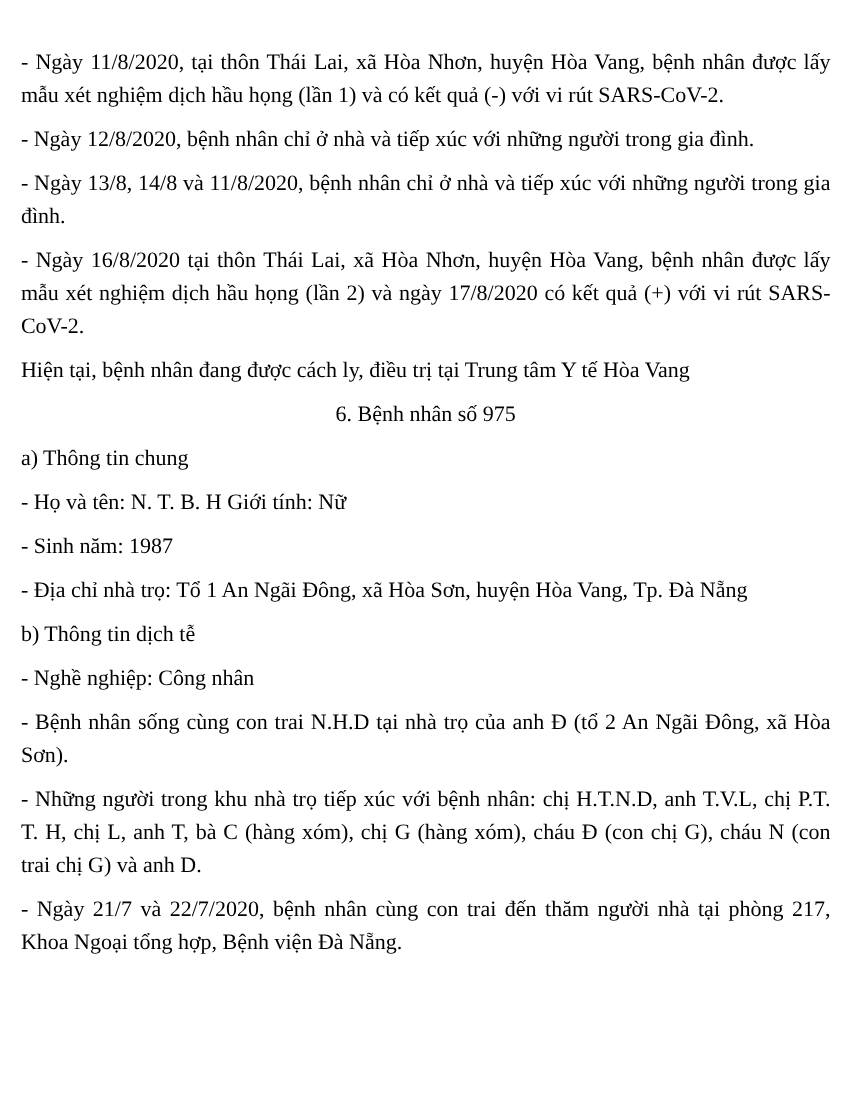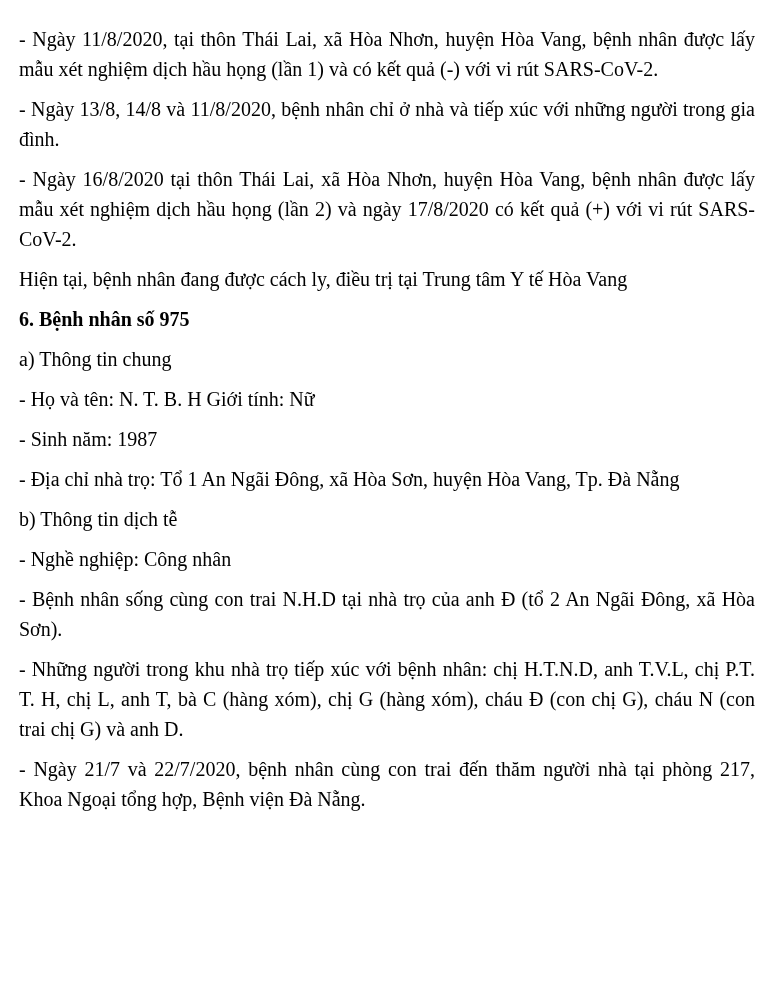--- a/index.html
+++ b/index.html
@@ -6,44 +6,45 @@
     margin: 0;
     padding: 0;
     background: #ffffff;
   }
   .page {
     position: relative;
     width: 768px;
     height: 994px;
     background: #ffffff;
     box-sizing: border-box;
-    padding: 24px 13px 0 19px;
+    padding: 42px 13px 0 19px;
     overflow: hidden;
     font-family: "Liberation Serif", "DejaVu Serif", serif;
     font-size: 20px;
     line-height: 30px;
     color: #000000;
     text-align: justify;
   }
   .para {
     margin: 0 0 10px 0;
   }
   .heading {
     margin: 0 0 10px 0;
     font-size: 20px;
-    font-weight: bold;
+    font-weight: normal;
     line-height: 30px;
-    text-align: left;
+    text-align: center;
   }
 </style>
 </head>
 <body>
 
 <div class="page">
   <p class="para">- Ngày 11/8/2020, tại thôn Thái Lai, xã Hòa Nhơn, huyện Hòa Vang, bệnh nhân được lấy mẫu xét nghiệm dịch hầu họng (lần 1) và có kết quả (-) với vi rút SARS-CoV-2.</p>
+  <p class="para">- Ngày 12/8/2020, bệnh nhân chỉ ở nhà và tiếp xúc với những người trong gia đình.</p>
   <p class="para">- Ngày 13/8, 14/8 và 11/8/2020, bệnh nhân chỉ ở nhà và tiếp xúc với những người trong gia đình.</p>
   <p class="para">- Ngày 16/8/2020 tại thôn Thái Lai, xã Hòa Nhơn, huyện Hòa Vang, bệnh nhân được lấy mẫu xét nghiệm dịch hầu họng (lần 2) và ngày 17/8/2020 có kết quả (+) với vi rút SARS-CoV-2.</p>
   <p class="para">Hiện tại, bệnh nhân đang được cách ly, điều trị tại Trung tâm Y tế Hòa Vang</p>
   <h2 class="heading">6. Bệnh nhân số 975</h2>
   <p class="para">a) Thông tin chung</p>
   <p class="para">- Họ và tên: N. T. B. H Giới tính: Nữ</p>
   <p class="para">- Sinh năm: 1987</p>
   <p class="para">- Địa chỉ nhà trọ: Tổ 1 An Ngãi Đông, xã Hòa Sơn, huyện Hòa Vang, Tp. Đà Nẵng</p>
   <p class="para">b) Thông tin dịch tễ</p>
   <p class="para">- Nghề nghiệp: Công nhân</p>

